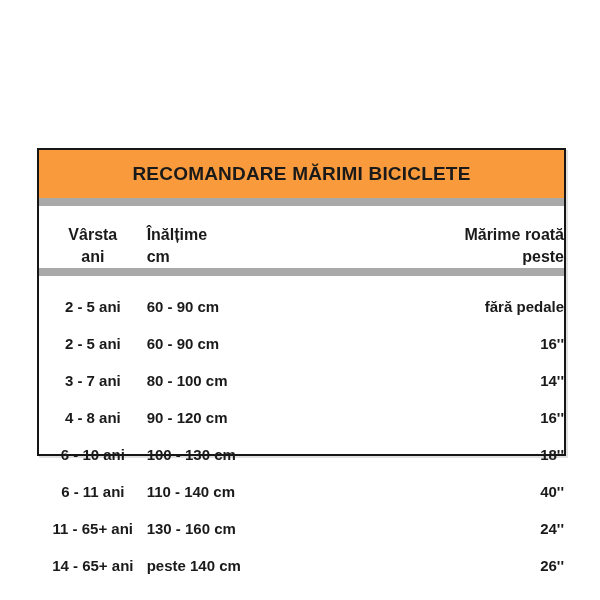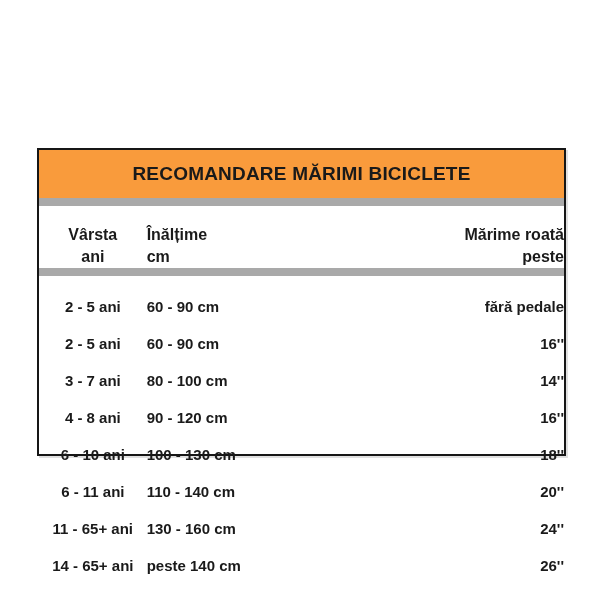--- a/index.html
+++ b/index.html
@@ -132,21 +132,21 @@
 
   <div class="data-row">
     <div class="col-1">6 - 10 ani</div>
     <div class="col-2">100 - 130 cm</div>
     <div class="col-3">18''</div>
   </div>
 
   <div class="data-row">
     <div class="col-1">6 - 11 ani</div>
     <div class="col-2">110 - 140 cm</div>
-    <div class="col-3">20''</div>
+    <div class="col-3">40''</div>
   </div>
 
   <div class="data-row">
     <div class="col-1">11 - 65+ ani</div>
     <div class="col-2">130 - 160 cm</div>
     <div class="col-3">24''</div>
   </div>
 
   <div class="data-row">
     <div class="col-1">14 - 65+ ani</div>

